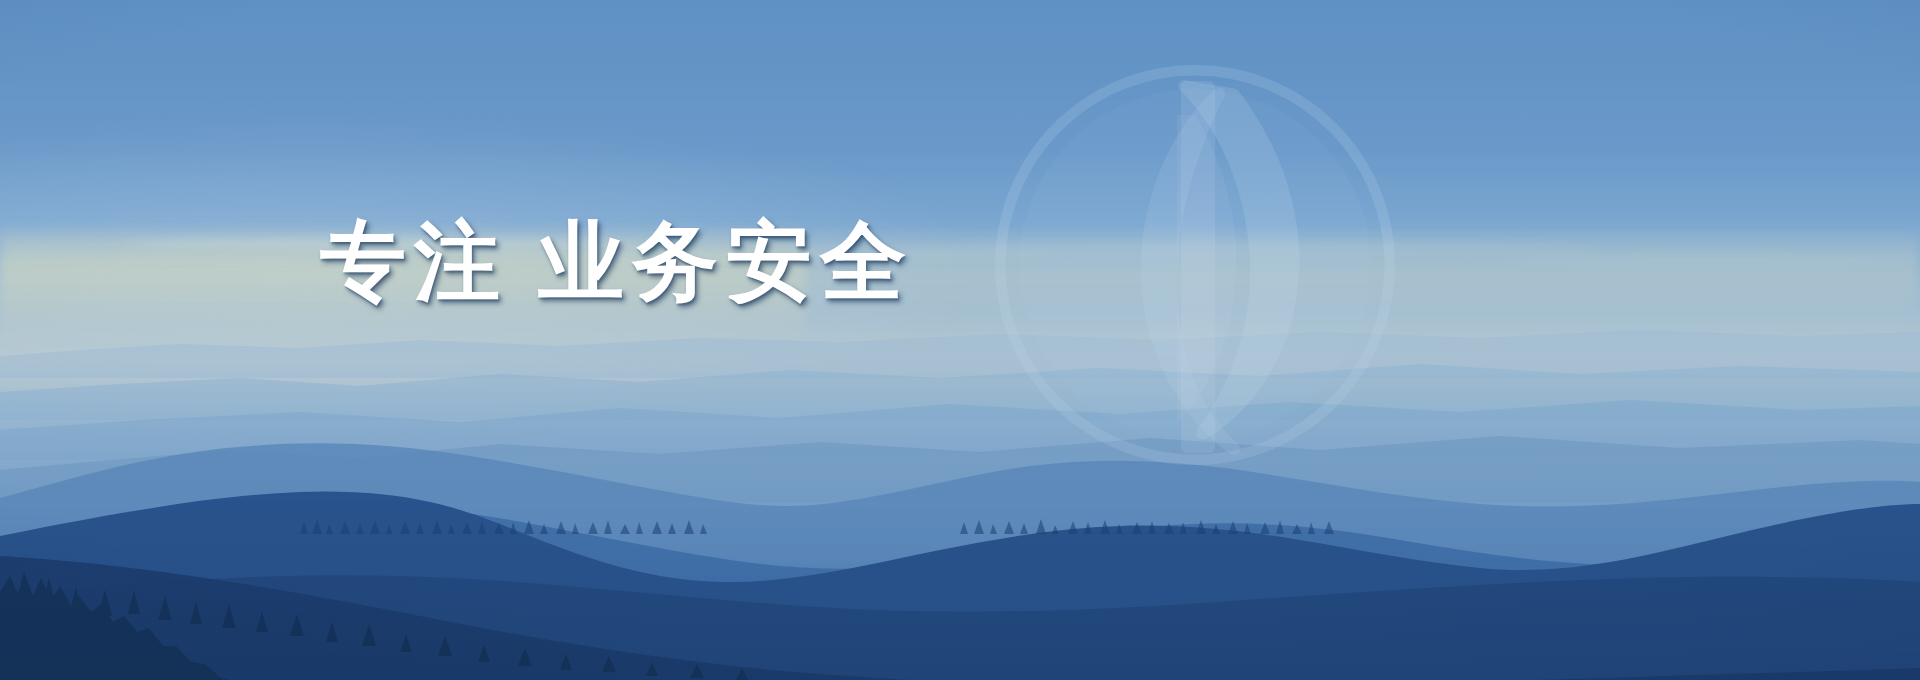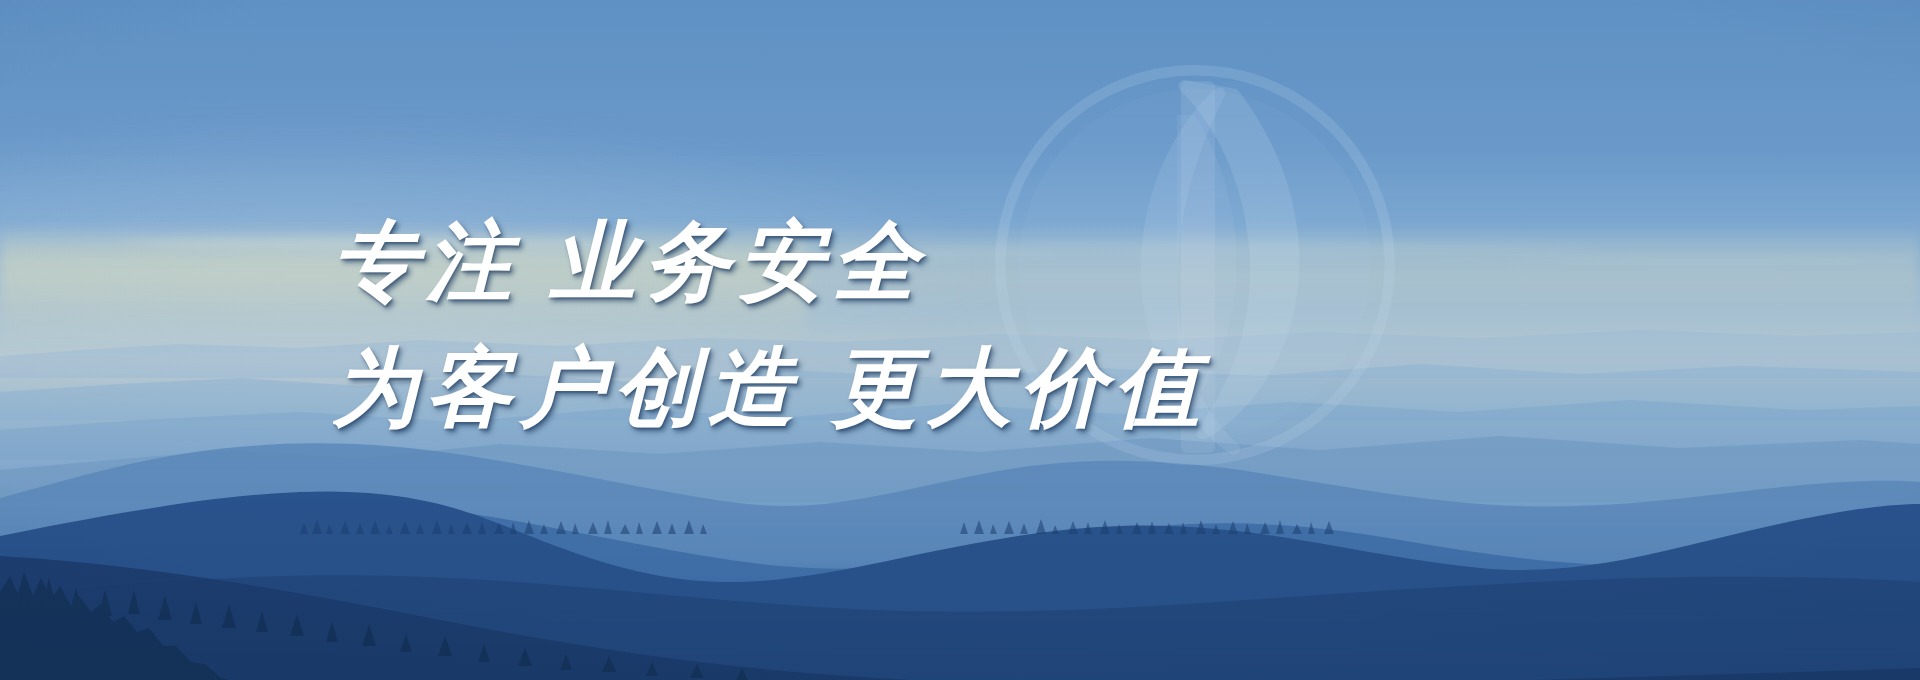--- a/index.html
+++ b/index.html
@@ -108,25 +108,24 @@
     width: 420px;
     height: 420px;
     opacity: 0.85;
     pointer-events: none;
   }
   .watermark svg { display: block; width: 100%; height: 100%; }
 
   
   .headline {
     position: absolute;
-    left: 332px;
+    left: 320px;
     top: 196px;
     z-index: 12;
     user-select: none;
-    font-style: italic;
   }
   .headline-line {
     color: #ffffff;
     font-weight: 700;
     font-size: 86px;
     line-height: 130px;
     letter-spacing: 8px;
     white-space: nowrap;
     text-shadow:
        3px  4px 5px rgba(25,55,92,0.55),
@@ -328,21 +327,18 @@
         <path d="M210,60 C246,120 258,186 248,250 C240,300 218,342 192,368
                  L192,60 Z" fill="#e2eef8" opacity="0.09"></path>
       </g>
     </svg>
   </div>
 
   <div class="headline">
     <div class="headline-line l1">
       <span>专注</span><span class="gap"></span><span>业务安全</span>
     </div>
-    <div class="headline-line l2">
-      <span>为客户创造</span><span class="gap"></span><span>更大价值</span>
-    </div>
   </div>
 
   <div class="blue-tint"></div>
   <div class="grade"></div>
 
 </div>
 
 </body></html>

